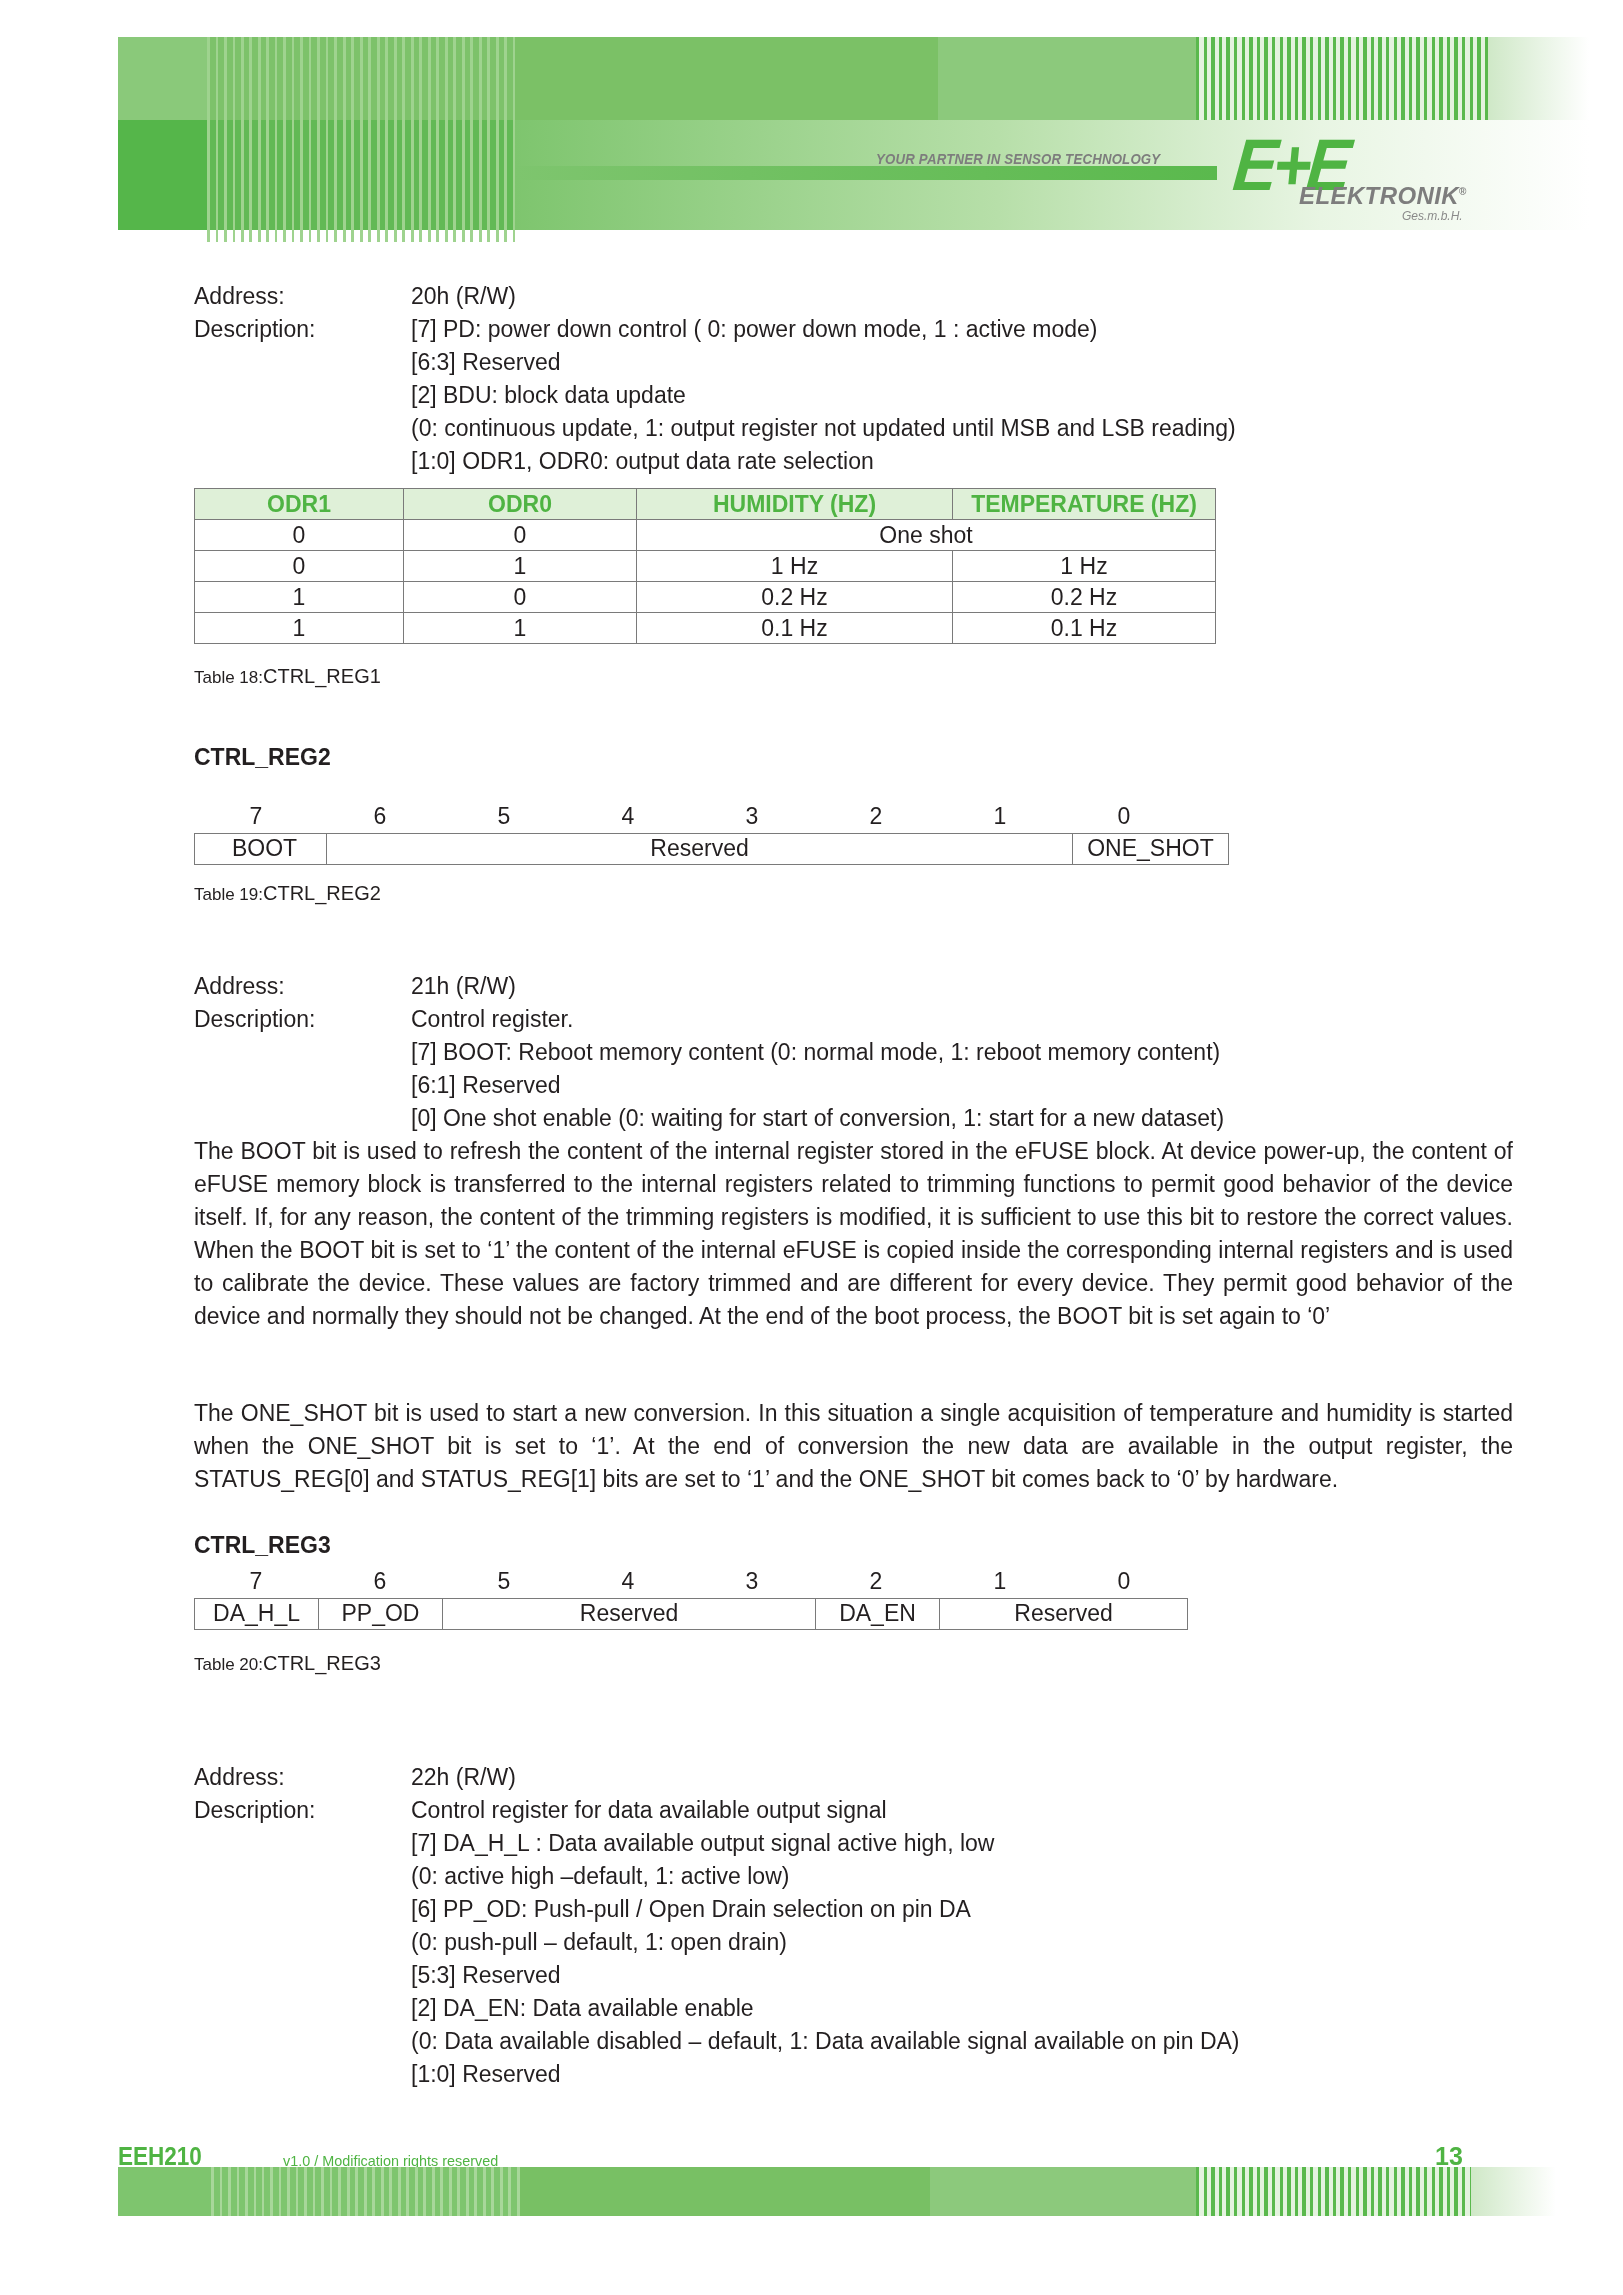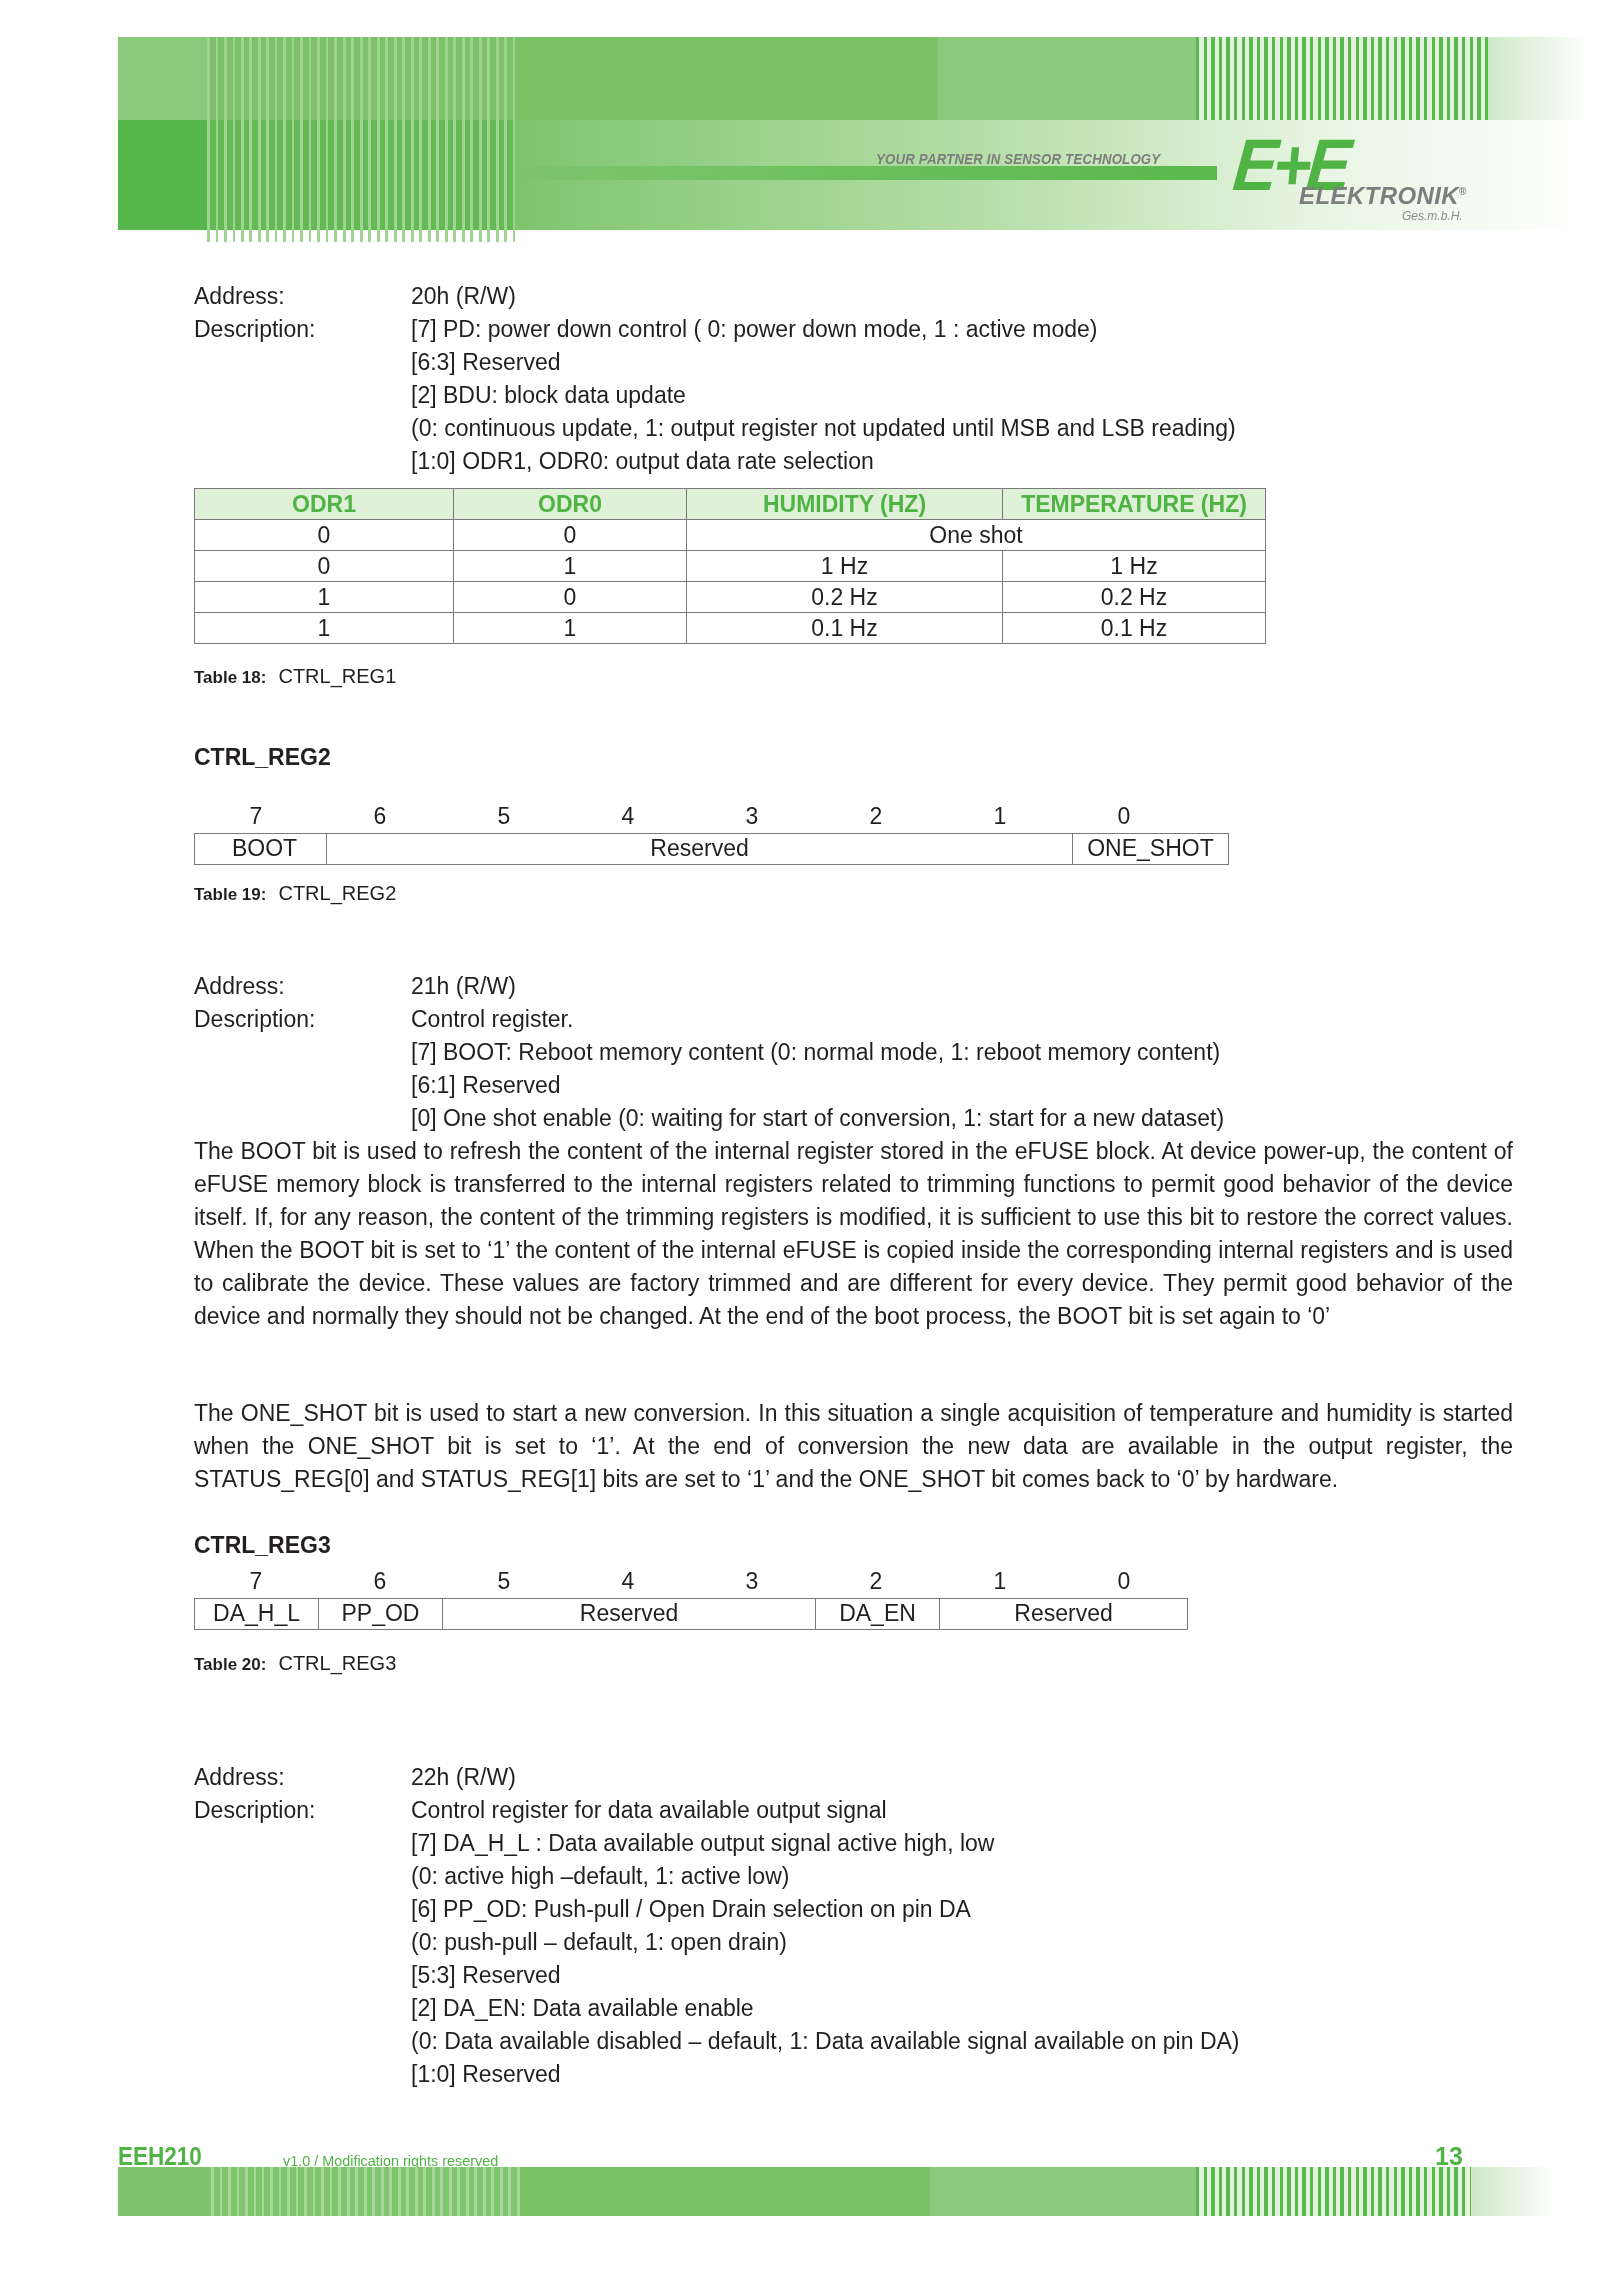--- a/index.html
+++ b/index.html
@@ -37,30 +37,30 @@
   .logo-gmbh { position: absolute; left: 1284px; top: 172px; font-size: 12px; font-style: italic; color: #8a8a8a; }
   .txt { font-size: 23px; line-height: 33px; color: #231f20; white-space: nowrap; margin-top: 32px; }
   .kv { position: absolute; left: 194px; }
   .kv .row { display: flex; }
   .kv .key { width: 217px; }
   .kv .val { }
   .kv .val div { height: 33px; }
 
   .heading { position: absolute; left: 194px; font-size: 23px; font-weight: bold; color: #231f20; }
   .caption { position: absolute; left: 194px; font-size: 20px; color: #231f20; }
-  .caption b { font-size: 17px; font-weight: bold; margin-right: 12px; }
+  .caption b { font-size: 17px; font-weight: normal; margin-right: 0; }
 
   .para { position: absolute; left: 194px; width: 1319px; font-size: 23px; line-height: 33px;
      text-align: justify; color: #231f20; }
 
   
   table.odr { position: absolute; left: 194px; top: 488px; border-collapse: collapse; font-size: 23px; }
   table.odr th, table.odr td { border: 1.7px solid #7a7a7a; text-align: center; height: 31px; padding: 0; }
   table.odr th { background: #dff0d8; color: #4fb443; font-weight: bold; }
-  table.odr .c1 { width: 259px; } table.odr .c2 { width: 233px; }
+  table.odr .c1 { width: 209px; } table.odr .c2 { width: 233px; }
   table.odr .c3 { width: 316px; } table.odr .c4 { width: 263px; }
 
   
   .bits { position: absolute; left: 194px; }
   .bits .nums { display: flex; font-size: 23px; height: 30px; }
   .bits .nums span { width: 124px; text-align: center; }
   .bits .cells { display: flex; border: 1.7px solid #7a7a7a; height: 32px; font-size: 23px; }
   .bits .cells div { border-right: 1.7px solid #7a7a7a; text-align: center; line-height: 29px; }
   .bits .cells div:last-child { border-right: none; }
 

